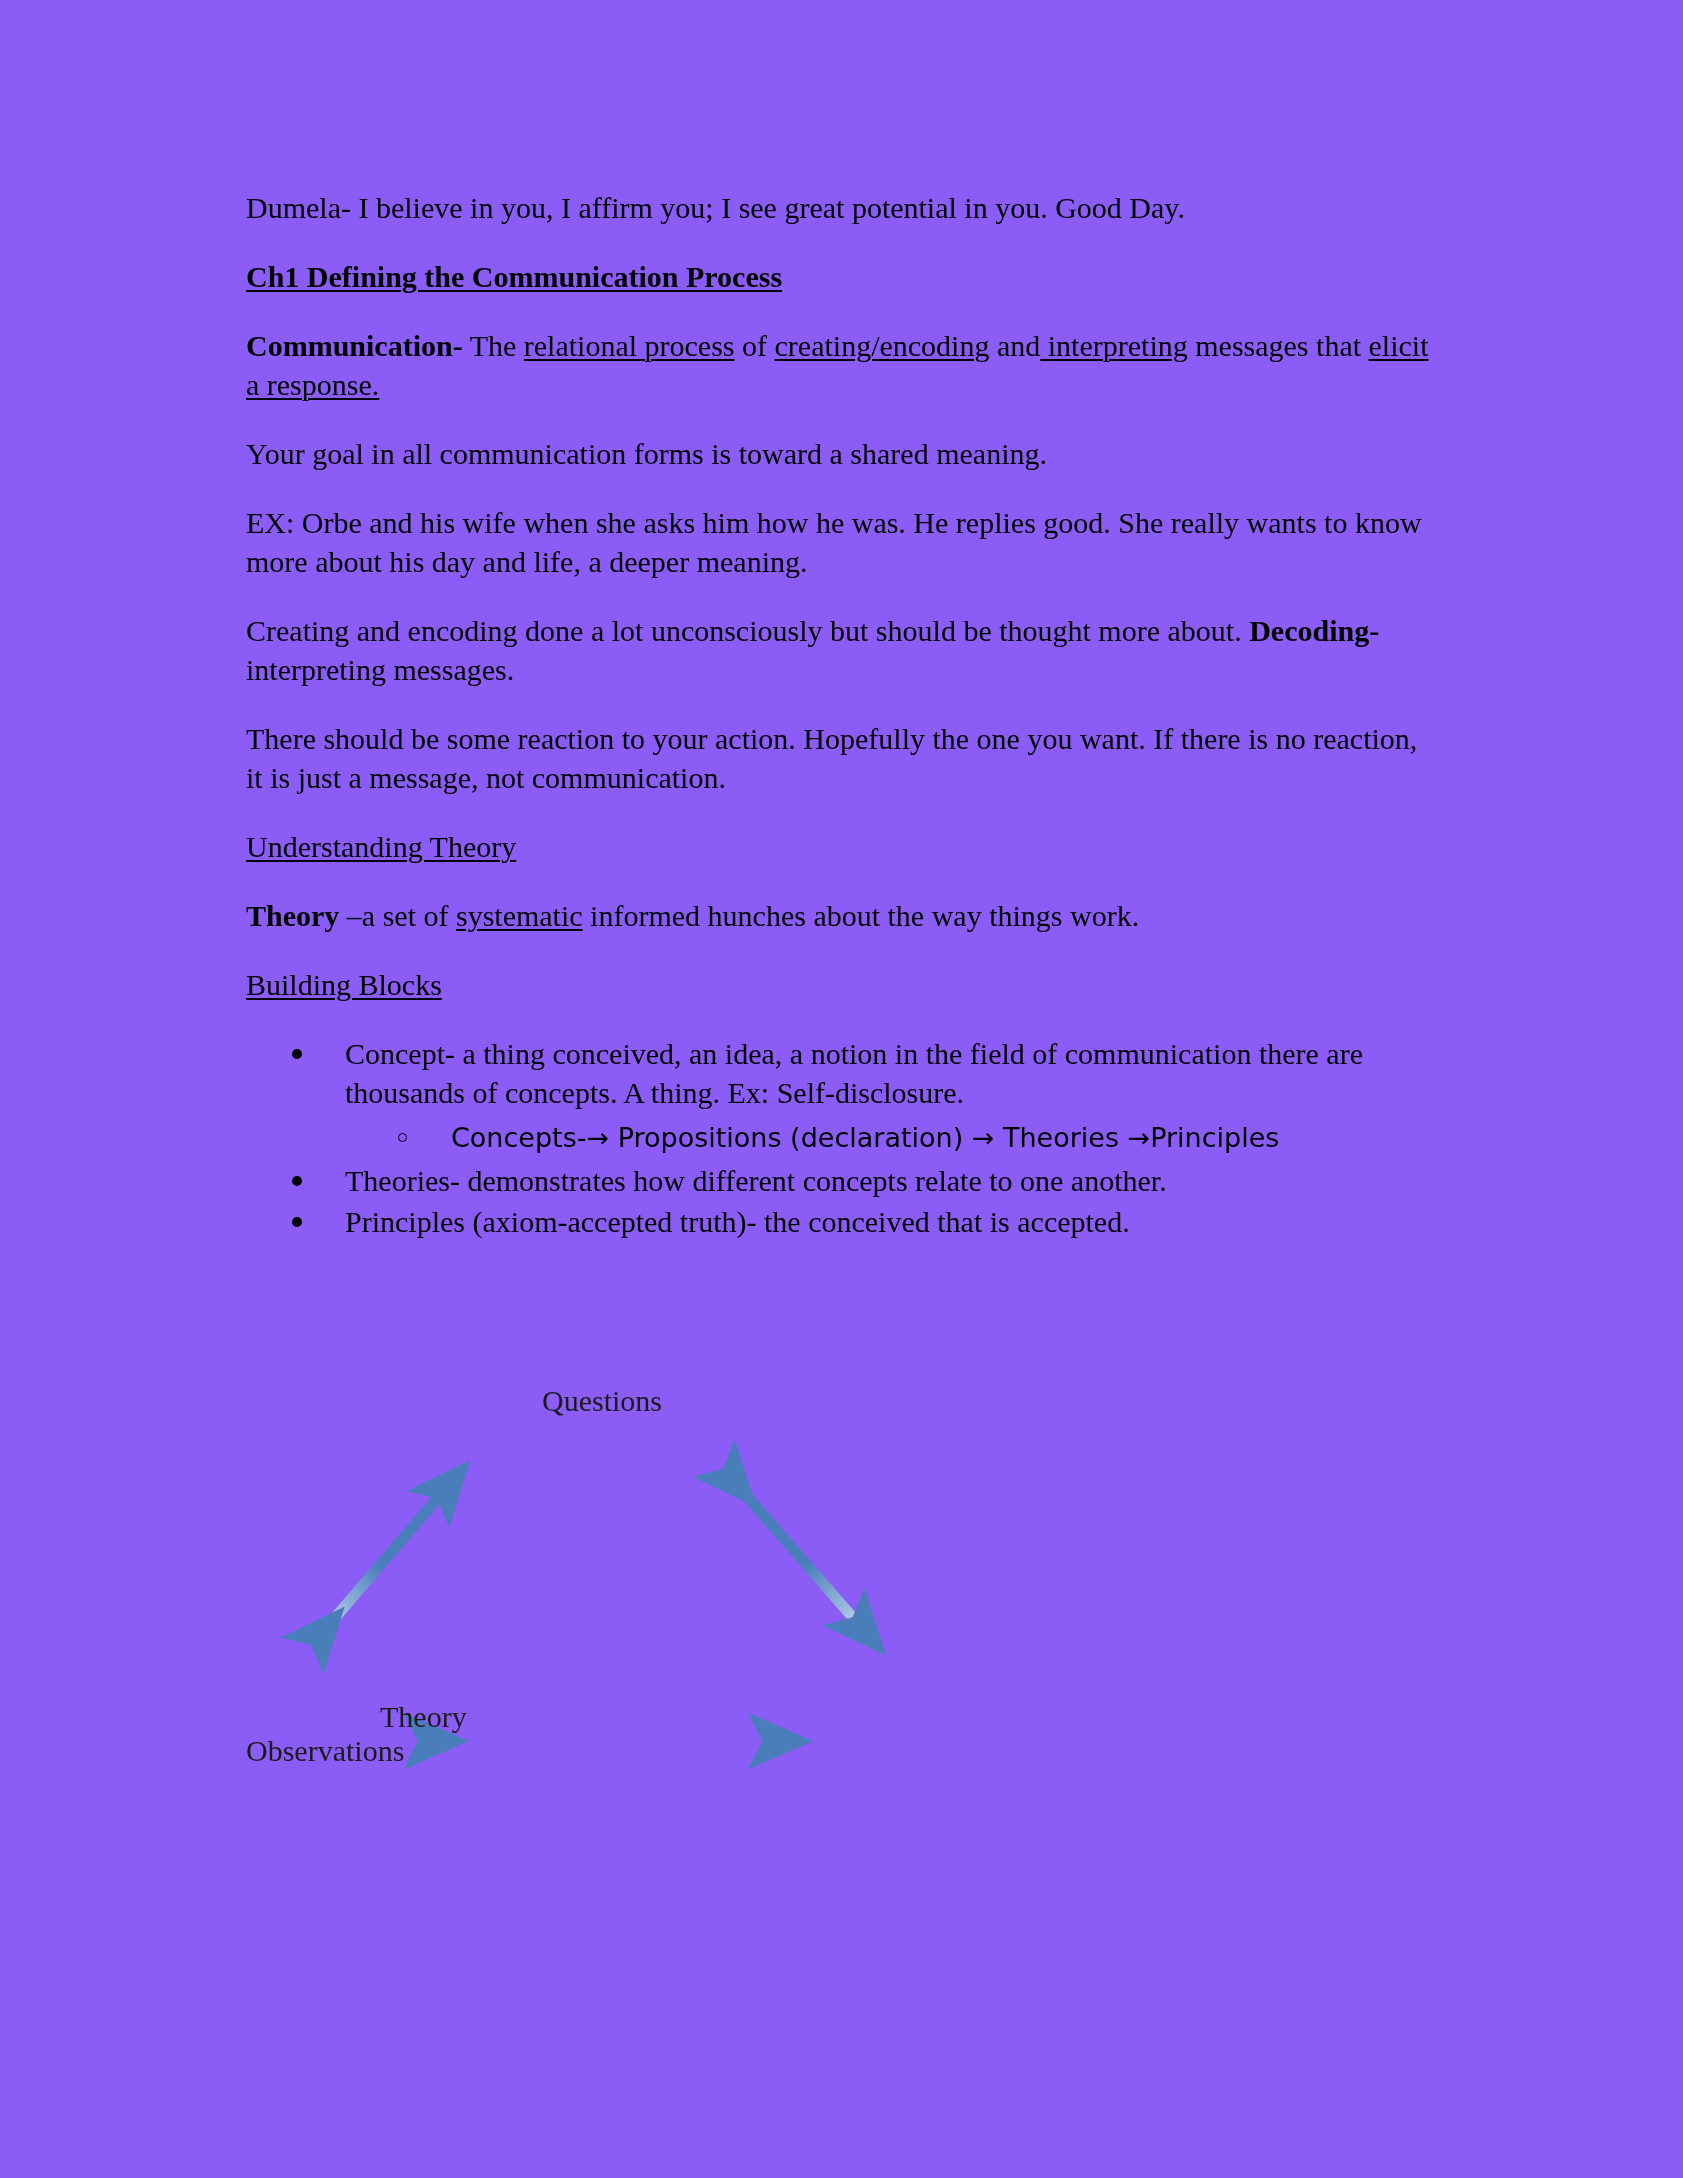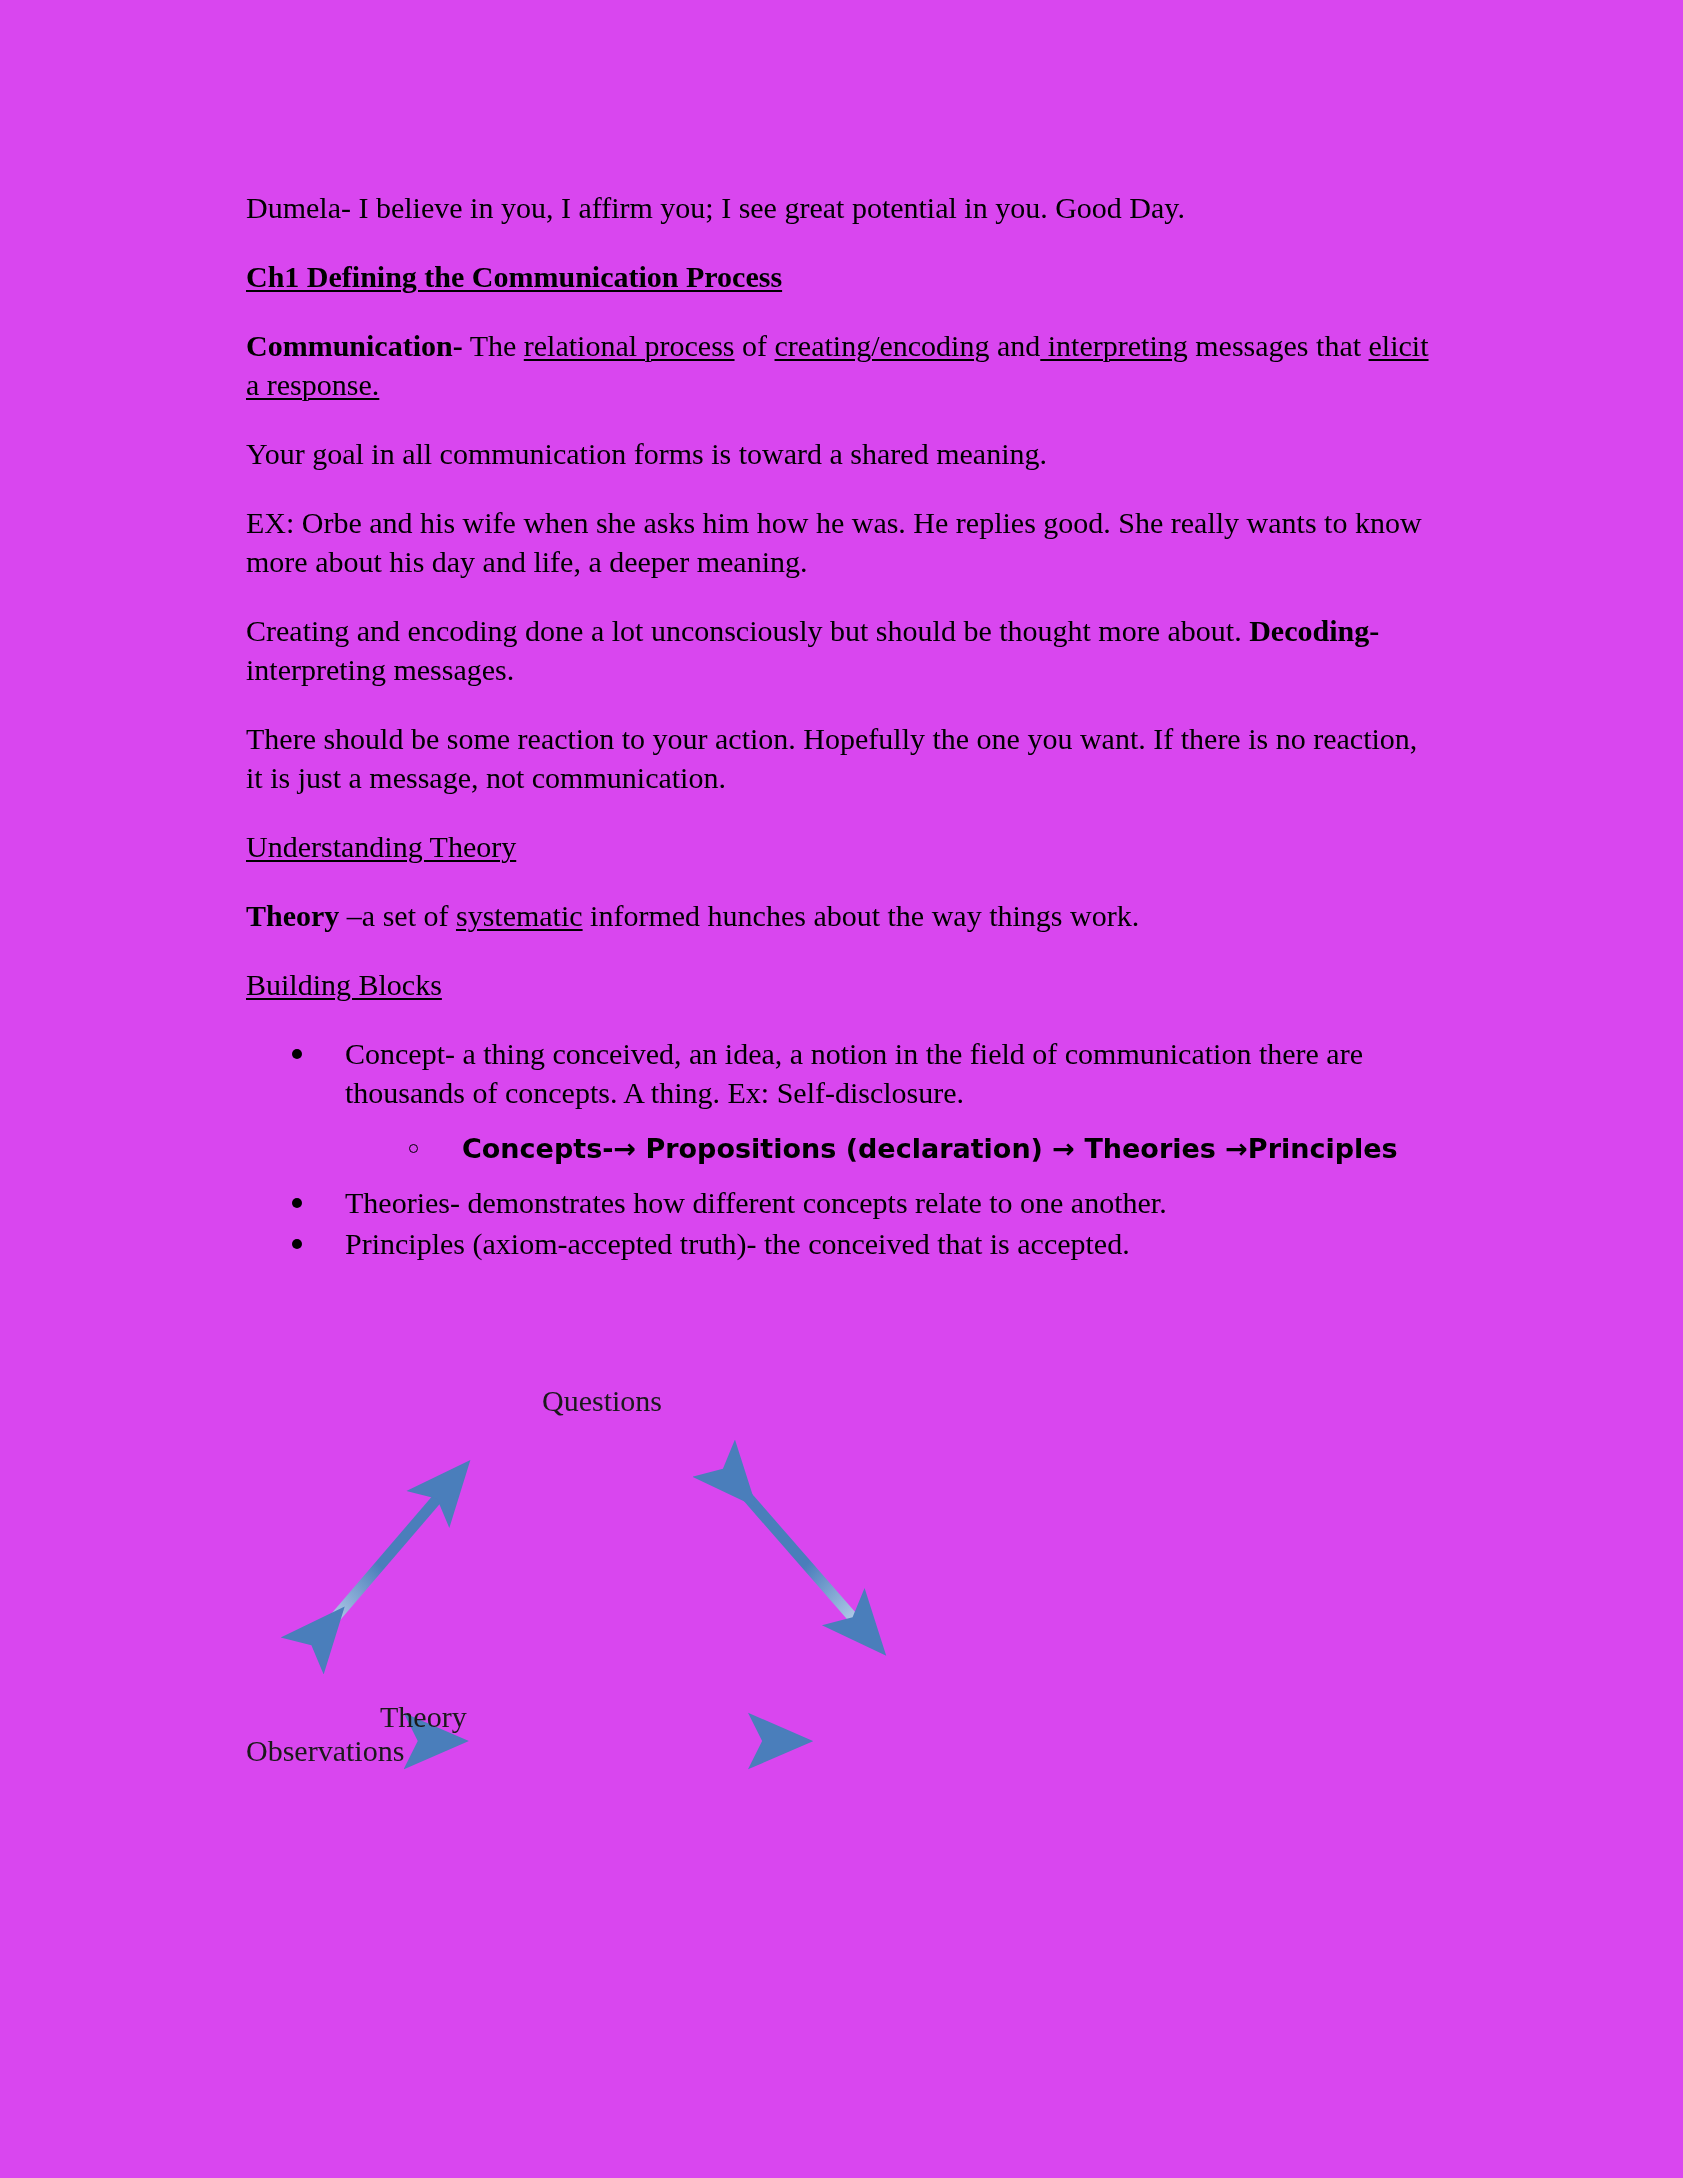--- a/index.html
+++ b/index.html
@@ -13,21 +13,21 @@
     position: relative;
     font-family: "Liberation Serif", "DejaVu Serif", serif;
     color: #000000;
     overflow: hidden;
   }
   .page {
     position: absolute;
     left: 0; top: 0;
     width: 1683px;
     height: 2178px;
-    background: #d946ef;
+    background: #8b5cf6;
   }
   .content {
     position: absolute;
     left: 246px;
     top: 188px;
     width: 1183px;
   }
   p.para {
     margin: 0 0 30px 0;
     font-size: 30px;
@@ -69,24 +69,23 @@
   ul.bullets > li > .bullet-dot {
     position: absolute;
     left: 46px;
     top: 0.50em;
     width: 10px;
     height: 10px;
     background: #000;
     border-radius: 50%;
   }
   ul.subbullets {
-    margin: 16px;
+    margin: 5px;
     padding: 0;
     list-style: none;
-    font-weight: bold;
   }
   ul.subbullets > li {
     position: relative;
     font-size: 30px;
     line-height: 1.30;
     padding-left: 101px;
     margin-bottom: 2px;
   }
   ul.subbullets > li > .bullet-ring {
     position: absolute;

